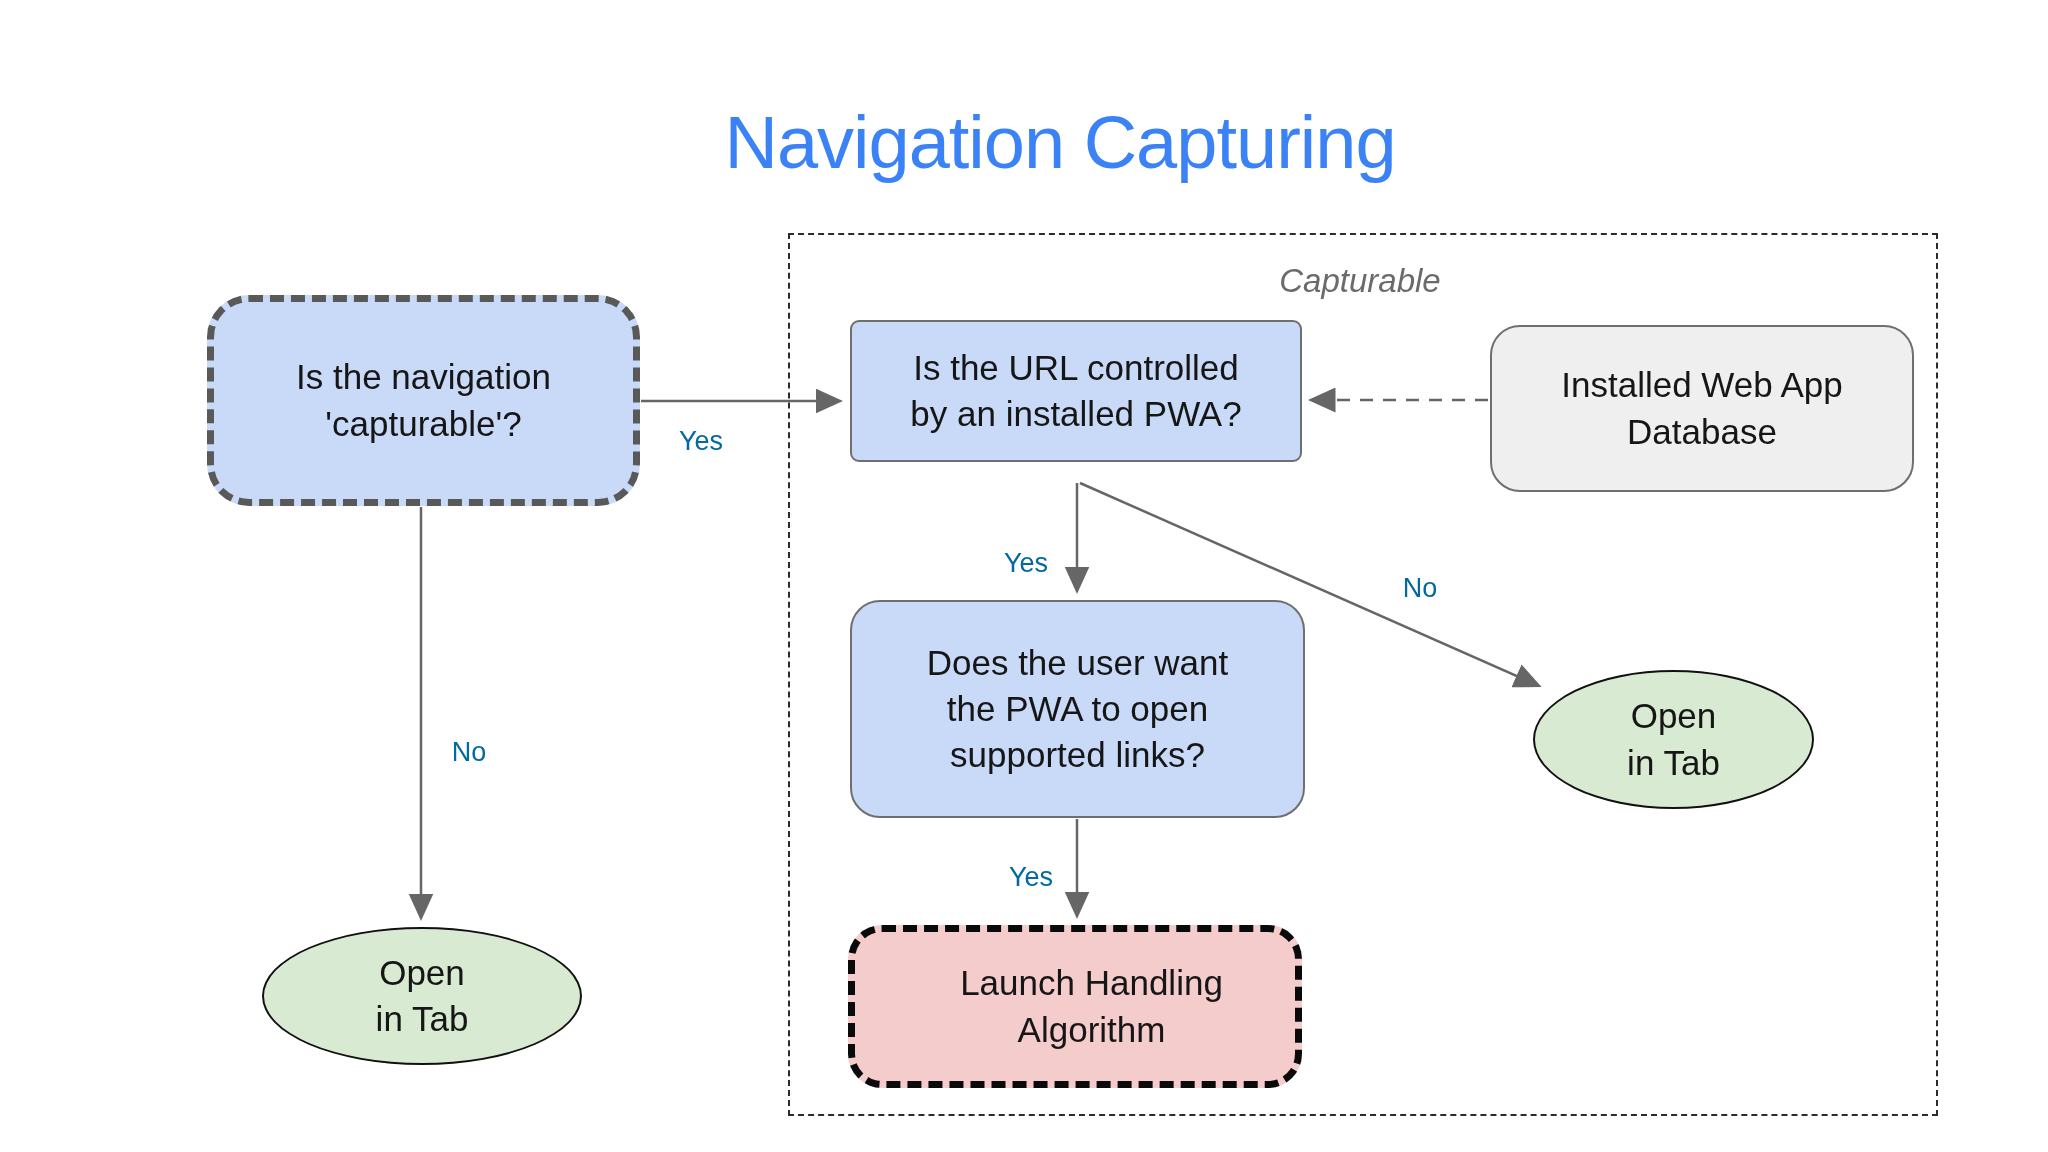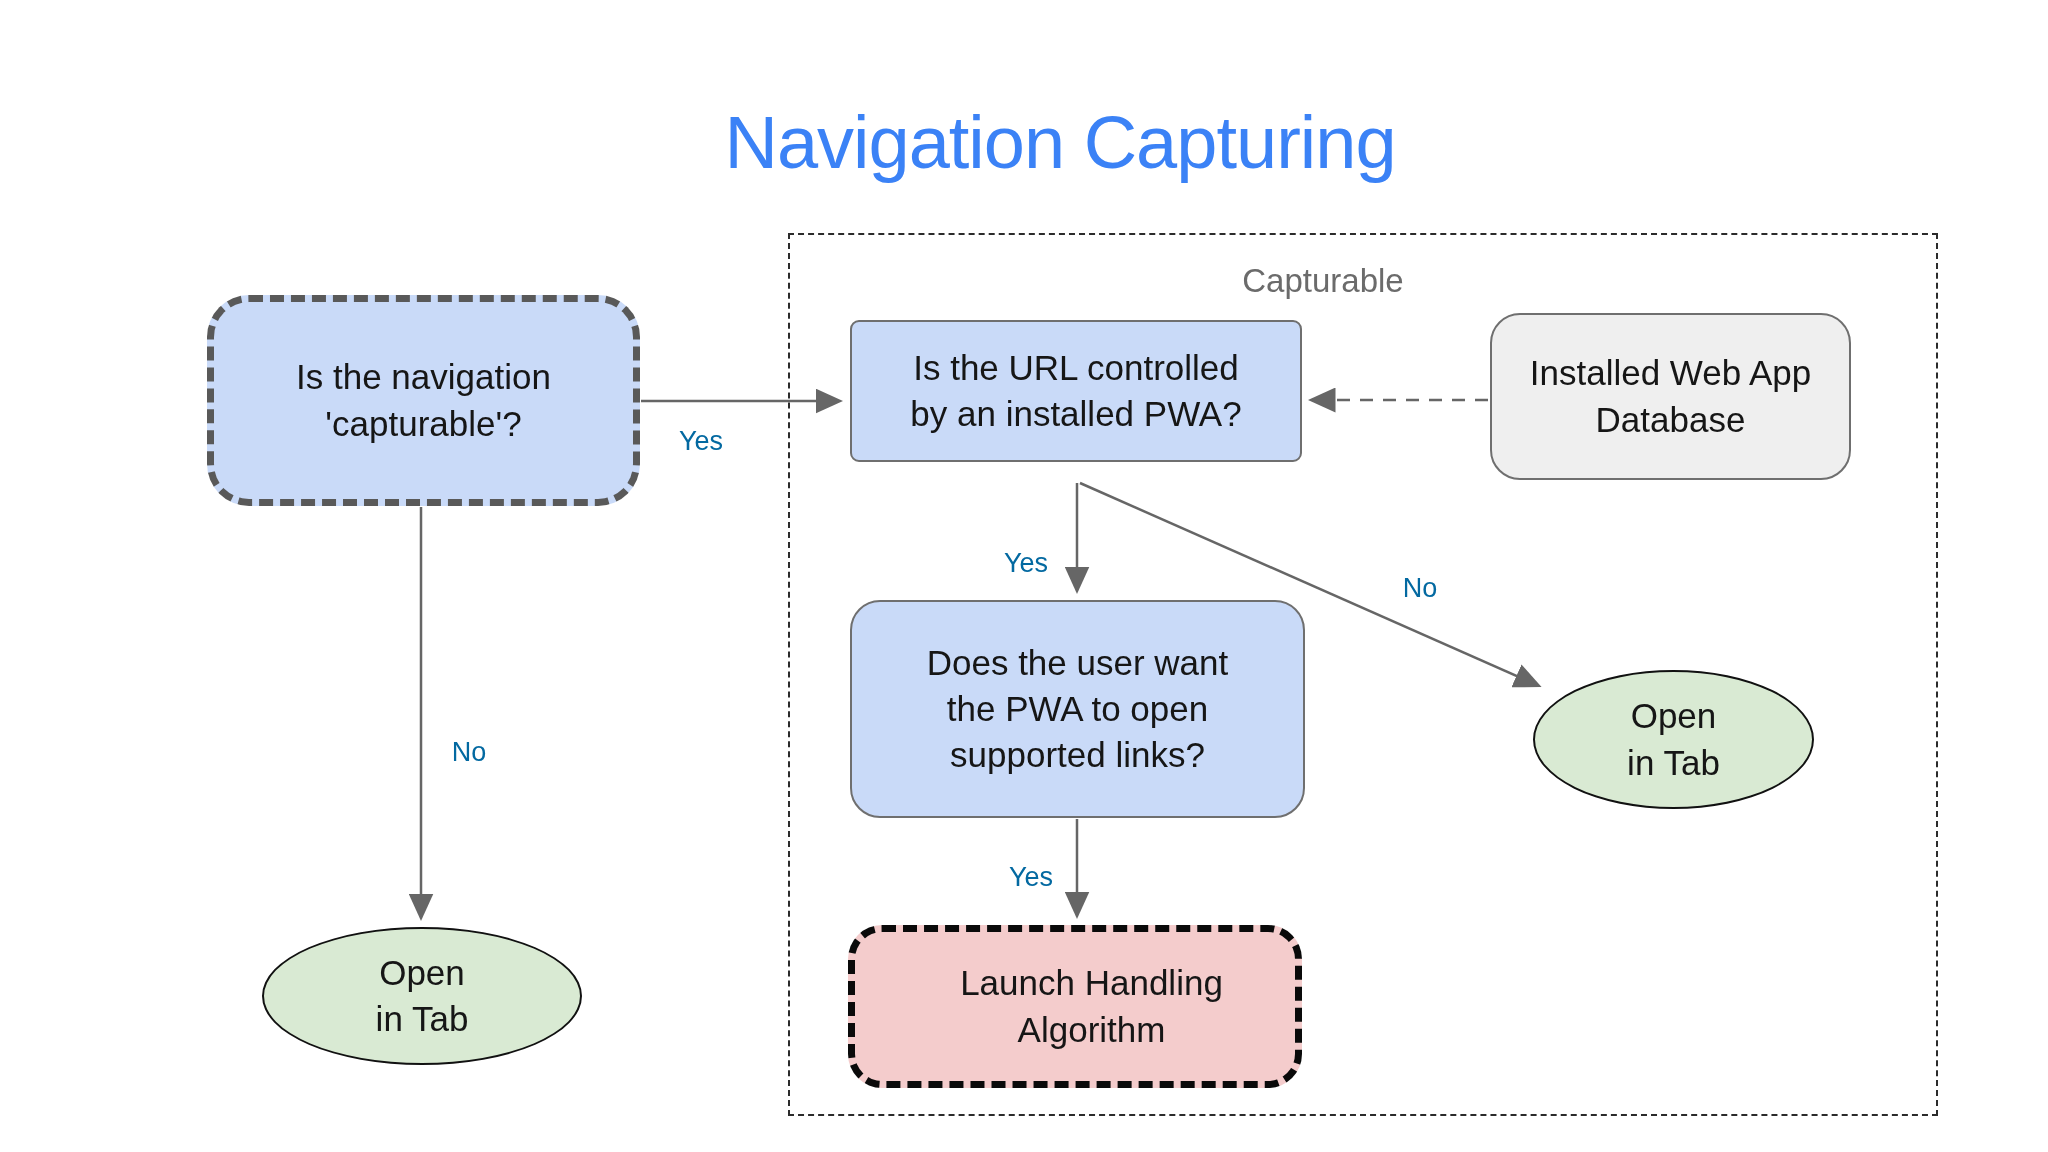--- a/index.html
+++ b/index.html
@@ -9,42 +9,42 @@
   .title{
     position:absolute;left:1060px;top:68px;transform:translateX(-50%);
     font-size:74px;letter-spacing:-1px;color:#3b82f6;white-space:nowrap;margin-top:32px;
   }
 
   .group{
     position:absolute;left:788px;top:233px;width:1150px;height:883px;
     border:2px dashed #2b2b2b;box-sizing:border-box;
   }
   .group-label{
-    position:absolute;left:1323px;top:281px;transform:translate(-50%,-50%);
-    font-size:33px;color:#6b6b6b;white-space:nowrap;
+    position:absolute;left:1360px;top:281px;transform:translate(-50%,-50%);
+    font-size:33px;color:#6b6b6b;white-space:nowrap;font-style:italic;
   }
 
   .node{
     position:absolute;box-sizing:border-box;
     display:flex;align-items:center;justify-content:center;text-align:center;
     color:#161616;font-size:35px;line-height:1.32;
   }
   .node-text{white-space:pre-line;}
 
   .decision{background:var(--decision-fill,#c9daf8);}
   .rounded{border-radius:30px;border:2px solid #6f6f6f;}
 
   .node-capturable{
     left:207px;top:295px;width:433px;height:211px;
     border-radius:42px;border:7px dashed #595959;
     background:var(--decision-fill,#c9daf8);
   }
   .node-url{left:850px;top:320px;width:452px;height:142px;border-radius:9px;}
   .node-database{
-    left:1490px;top:313px;width:361px;height:167px;
+    left:1490px;top:325px;width:424px;height:167px;
     background:var(--data-fill,#efefef);
   }
   .node-userwant{left:850px;top:600px;width:455px;height:218px;text-align:center;}
   .node-launch{
     left:848px;top:925px;width:454px;height:163px;
     border-radius:34px;border:7px dashed #0a0a0a;
     background:var(--process-fill,#f4cccc);
     padding-left:33px;
   }
 

